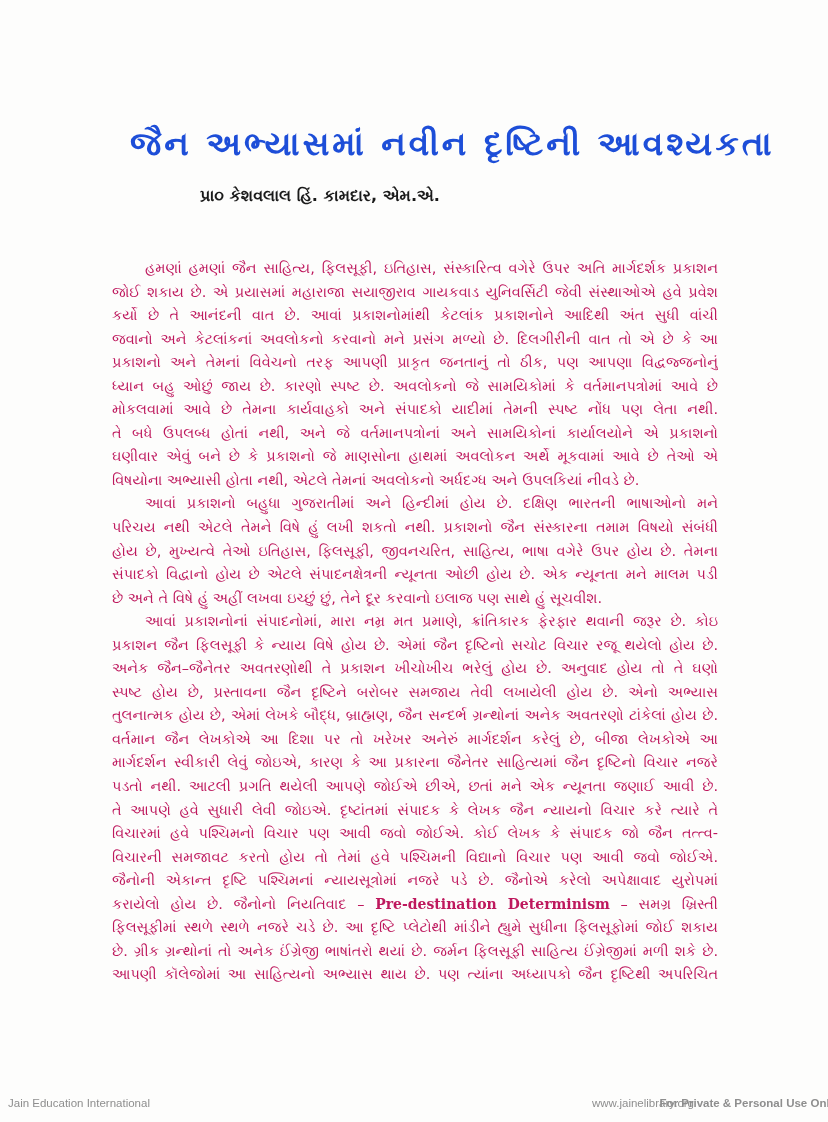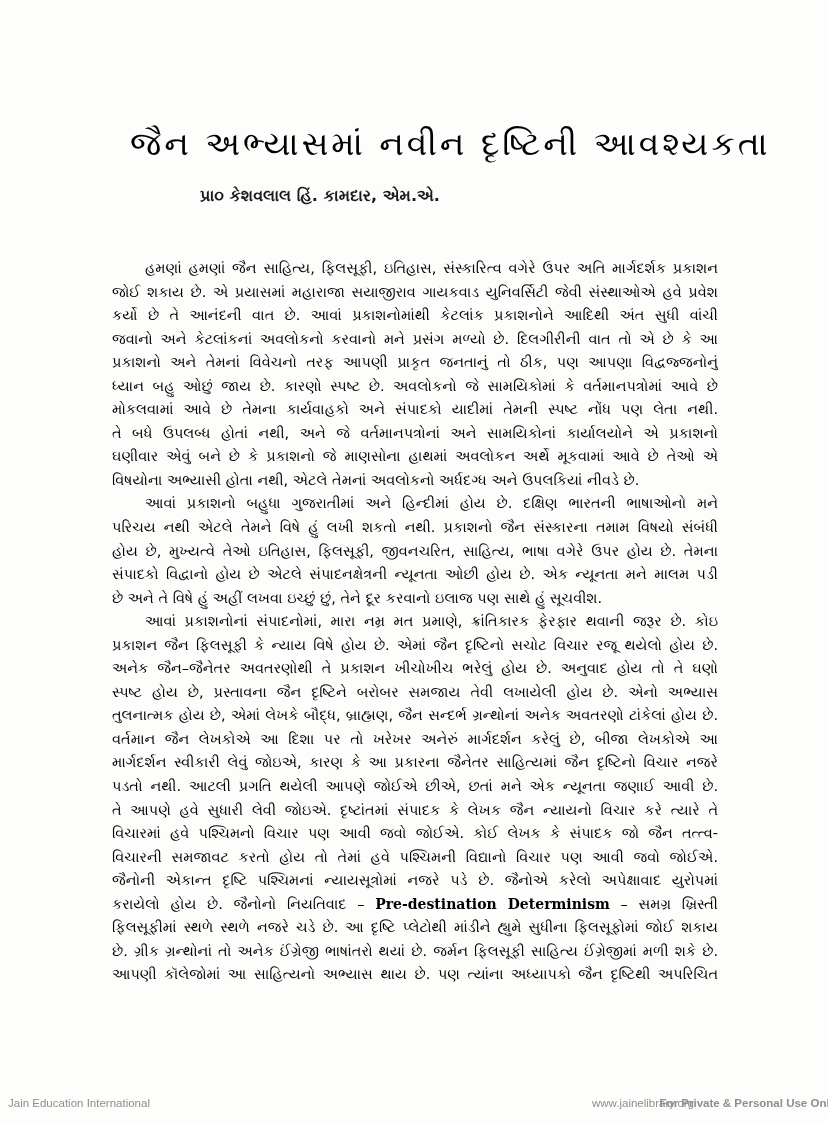--- a/index.html
+++ b/index.html
@@ -22,25 +22,25 @@
       height: 1122px;
       background: #fdfdfc;
     }
     .title {
       position: absolute;
       left: 130px;
       width: 568px;
       top: 122px;
       text-align: center;
       font-size: 33px;
-      font-weight: normal;
+      font-weight: bold;
       letter-spacing: 3px;
       line-height: 44px;
       white-space: nowrap;
-      color: #000000;
+      color: #1d4ed8;
     }
     .author {
       position: absolute;
       left: 200px;
       width: 428px;
       top: 184px;
       text-align: left;
       font-size: 16px;
       font-weight: bold;
       line-height: 24px;
@@ -55,21 +55,21 @@
     }
     .line {
       display: block;
       height: 23.55px;
       line-height: 23.55px;
       font-size: 14.5px;
       white-space: nowrap;
       overflow: hidden;
       text-align: justify;
       text-align-last: justify;
-      color: #000000;
+      color: #be185d;
     }
     .line.indent {
       padding-left: 33px;
     }
     .line.last {
       text-align-last: left;
     }
     .latin {
       font-family: "DejaVu Serif", "Liberation Serif", serif;
       font-weight: bold;

